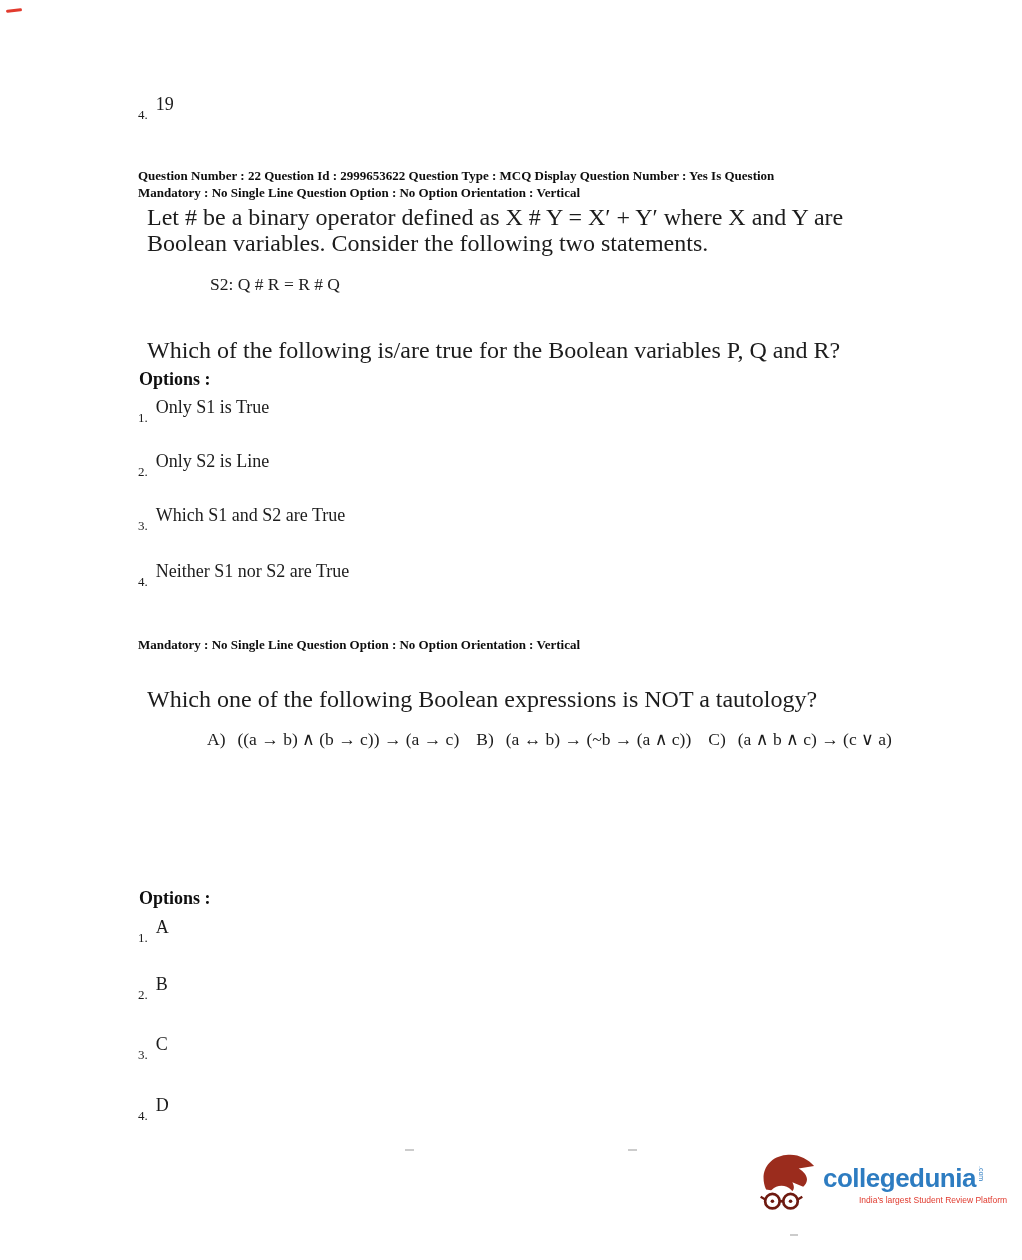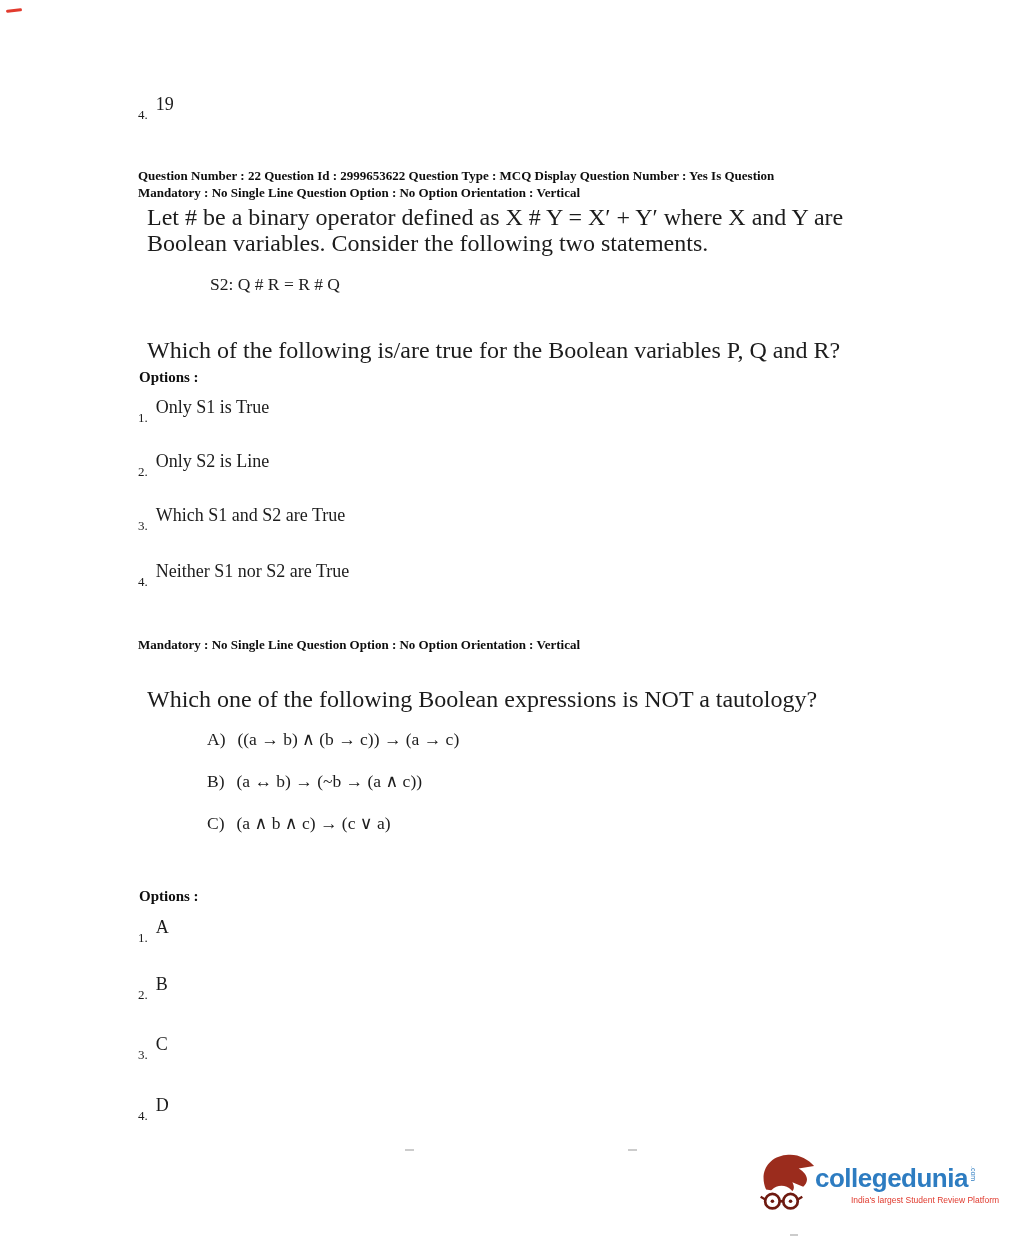--- a/index.html
+++ b/index.html
@@ -28,46 +28,46 @@
   .qbody {
     position:absolute;
     font-size:24px; line-height:26px; color:#1c1c1c;
   }
   .stmt-block {
     position:absolute; left:210px;
     font-size:17.5px; line-height:26px; color:#1c1c1c;
   }
   .opts-label {
     position:absolute; left:139px;
-    font-weight:bold; font-size:15px; color:#0e0e0e;
+    font-weight:bold; font-size:18px; color:#0e0e0e;
   }
   .option {
     position:absolute; left:138px;
     display:flex; align-items:flex-end; gap:8px;
     height:26px;
   }
   .onum { font-size:13px; color:#1c1c1c; }
   .otext {
     display:inline-block;
     font-size:18px; color:#1c1c1c;
     transform:translateY(-8px);
     white-space:nowrap;
   }
   .expr-block {
     position:absolute; left:207px; top:727px;
-    display:flex; flex-direction:column; gap:17px;
+    display:flex; flex-direction:row; gap:17px;
   }
   .expr-row {
     font-size:17.5px; line-height:25px; color:#1c1c1c; white-space:nowrap;
   }
   .elabel { margin-right:12px; }
   .dash { position:absolute; height:2px; background:#cccccc; }
   .logo {
     position:absolute; left:757px; top:1150px;
-    display:flex; align-items:flex-start; 
+    display:flex; align-items:flex-start; gap:8px;
   }
   .logo-icon { width:58px; height:68px; flex:0 0 auto; }
   .logo-text { padding-top:14px; }
   .brand-row { display:flex; align-items:flex-start; }
   .brand {
     font-family:"Liberation Sans","DejaVu Sans",sans-serif;
     font-weight:bold; font-size:26px; line-height:28px;
     color:#2d7cc1; letter-spacing:-0.5px; white-space:nowrap;
   }
   .brand-suffix {

